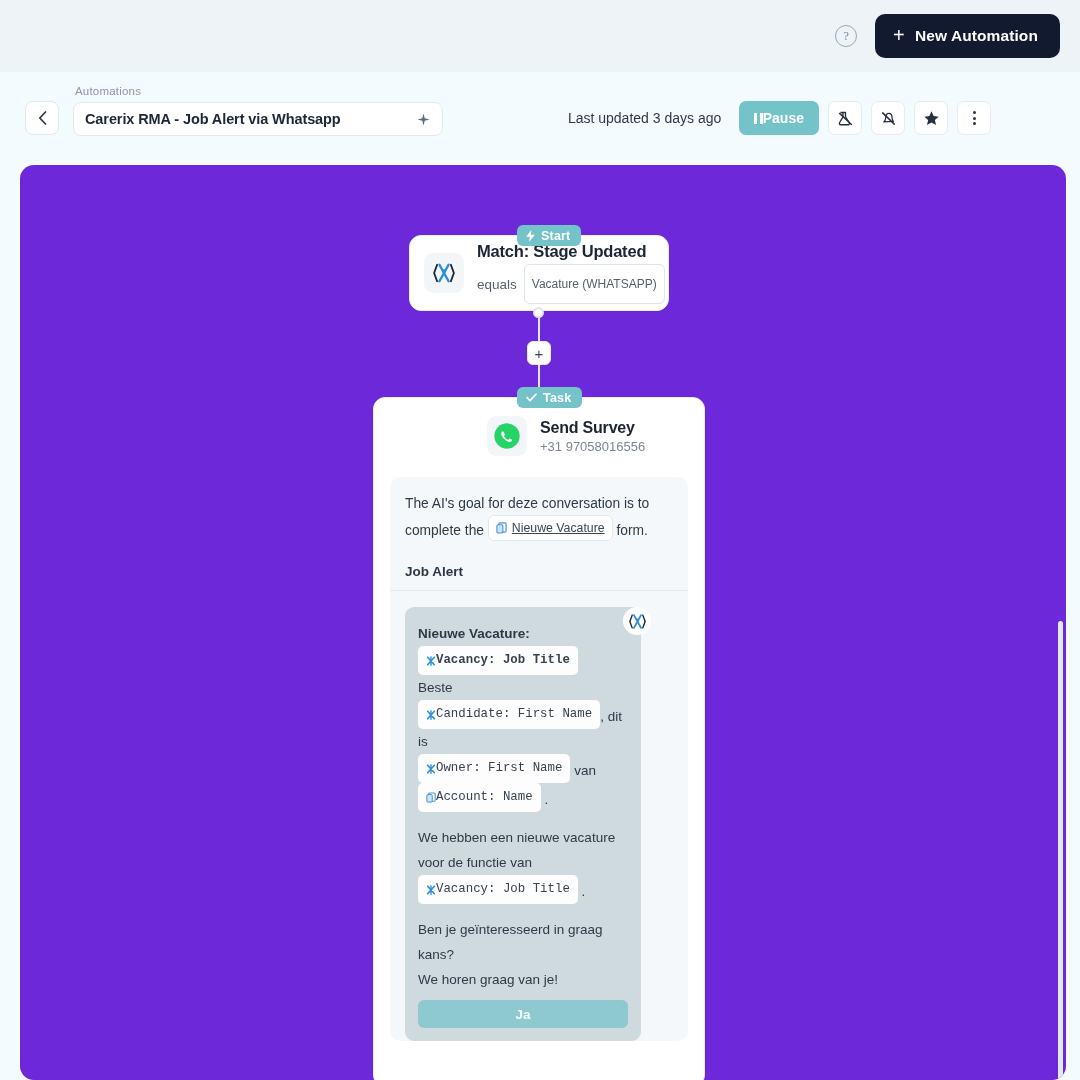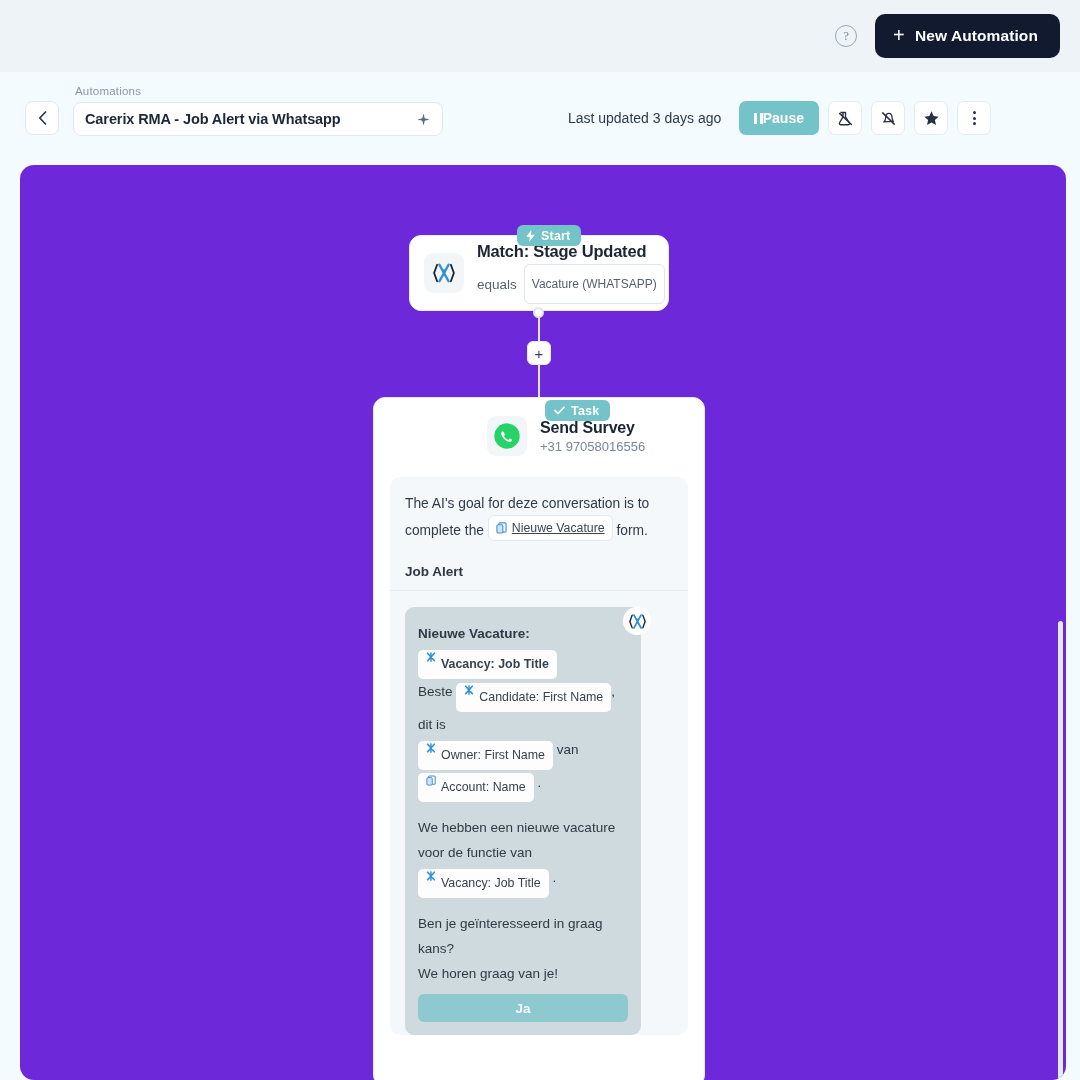--- a/index.html
+++ b/index.html
@@ -168,24 +168,24 @@
   .divider { height: 1px; background: #e6ebef; margin: 11px -15px 0 -15px; }
 
   .bubble-wrap { position: relative; padding: 16px 0 0 0; }
   .bubble {
     width: 236px; background: #cfdade; border-radius: 9px;
     padding: 14px 13px 13px 13px;
   }
   .b-line { font-size: 13.5px; color: #2e3946; line-height: 25px; }
   .b-bold { font-weight: bold; }
   .b-chip {
-    display: inline-flex; align-items: flex-start; gap: 5px;
+    display: inline-flex; align-items: center; 
     background: #fdfdfd; border-radius: 5px;
     padding: 2px 8px; font-size: 12.4px; color: #38424f;
-    white-space: nowrap; vertical-align: 1px;
+    white-space: nowrap; vertical-align: 1px; font-family: Liberation Mono, monospace;
   }
   .b-chip.bold { font-weight: bold; }
   .b-gap { height: 13px; }
   .b-btn {
     background: #8fc9d0; color: #f4fbfc; border-radius: 6px;
     height: 28px; margin-top: 8px; display: flex;
     align-items: center; justify-content: center;
     font-size: 13.5px; font-weight: bold;
   }
   .avatar-logo {
@@ -293,21 +293,21 @@
         </div>
       </div>
     </div>
 
     <div class="connector"></div>
     <div class="conn-dot"></div>
     <div class="add-btn">
       <span>+</span>
     </div>
 
-    <div class="node-badge" style="left:497px; top:235px;margin-left:28px;">
+    <div class="node-badge" style="left:497px; top:222px;">
       <svg width="11" height="9" viewBox="0 0 12 10">
         <path d="M1 5 L4.3 8.4 L11 1.4" fill="none" stroke="#ffffff" stroke-width="1.9" stroke-linecap="round" stroke-linejoin="round"></path>
       </svg>
       <span>Task</span>
     </div>
 
     <div class="task-card">
 
       <div class="task-head">
         <div class="wa-icon">

